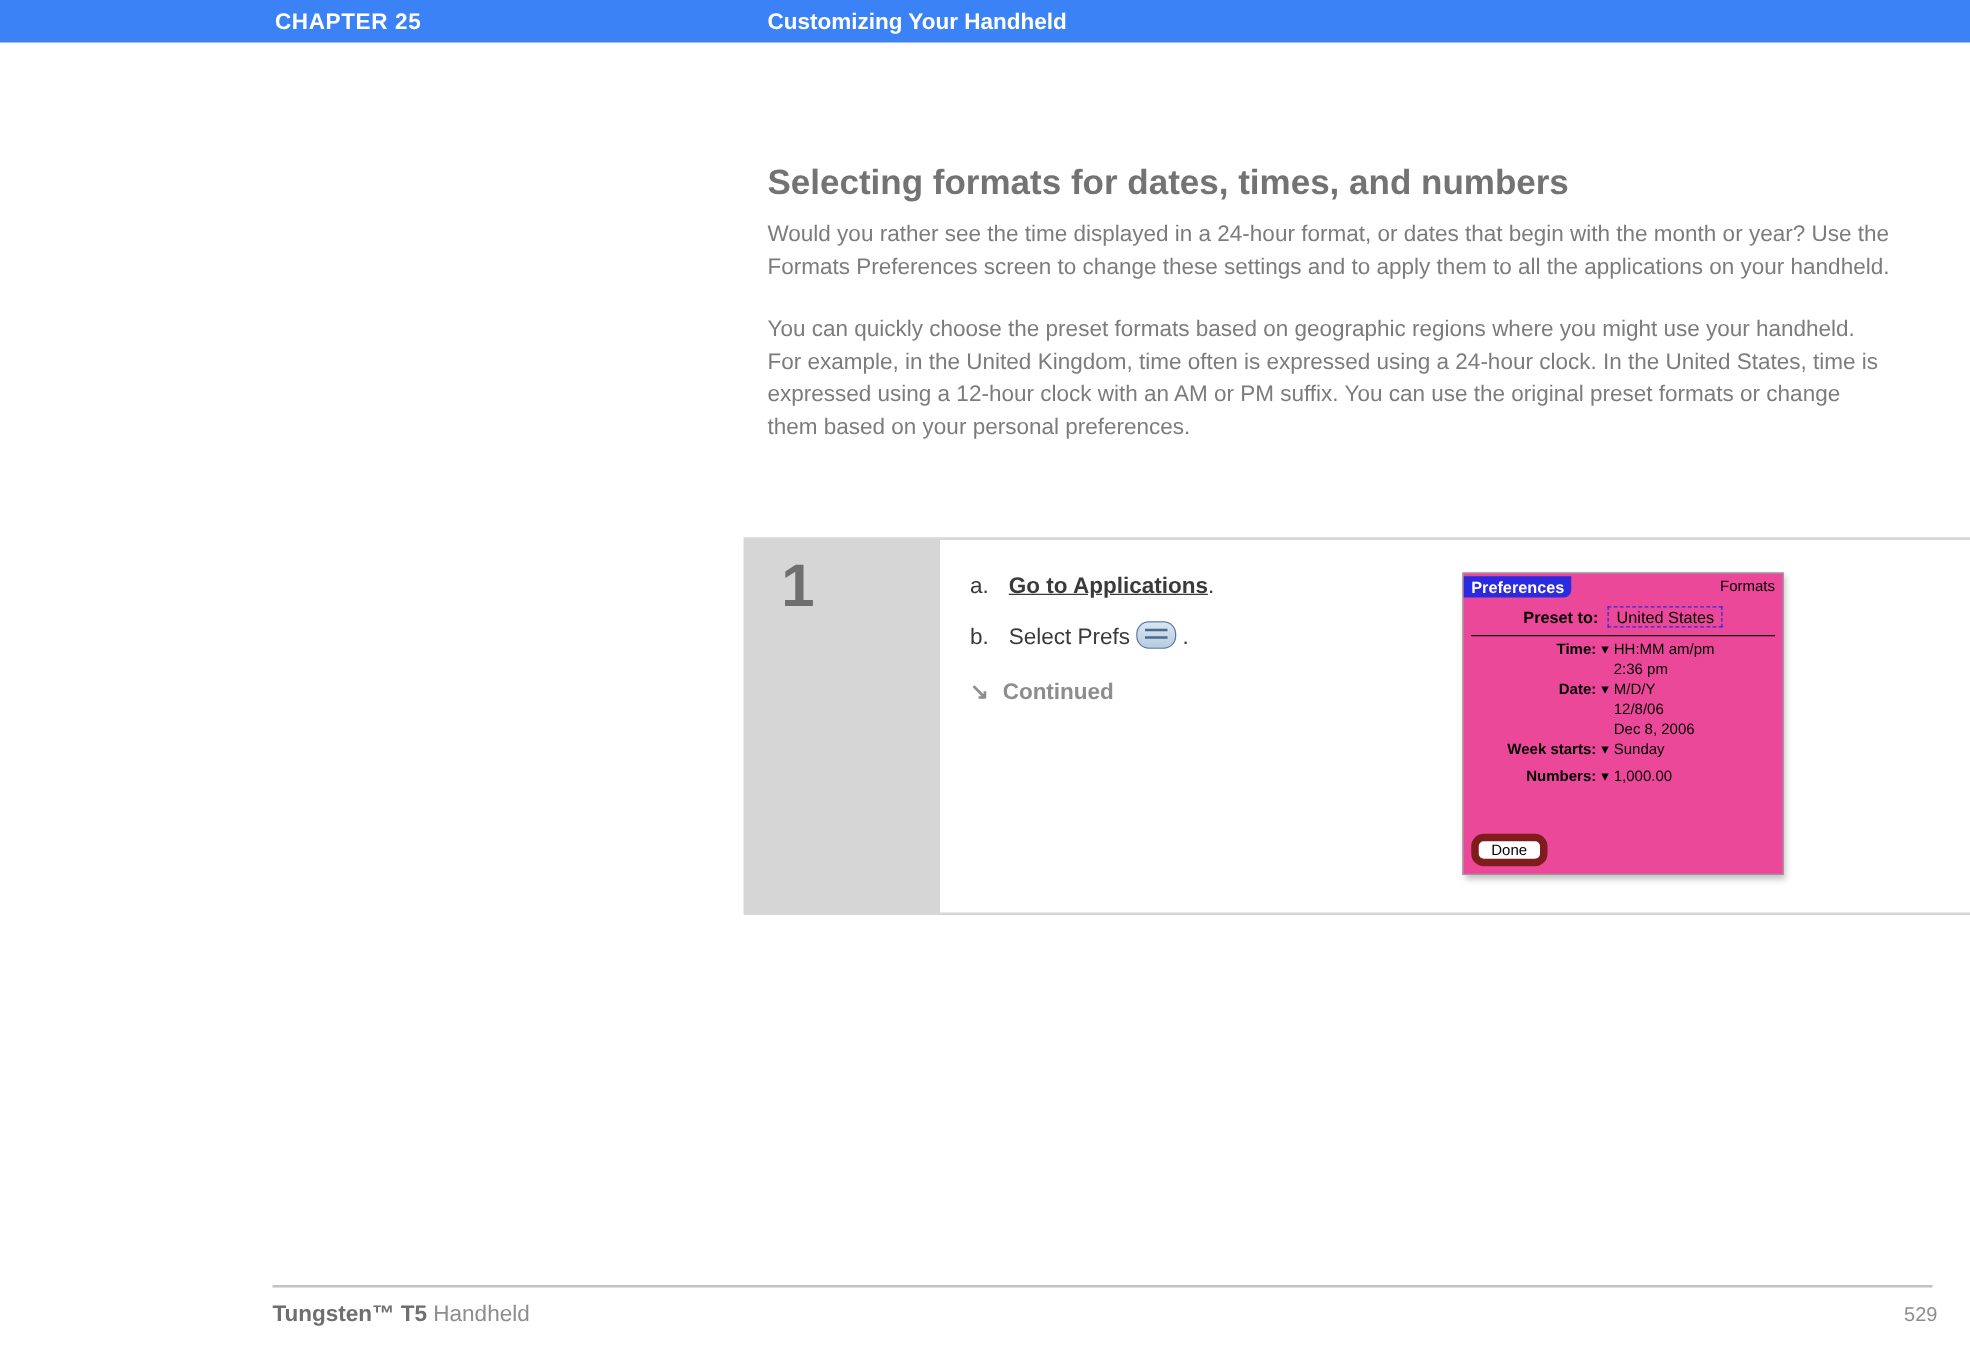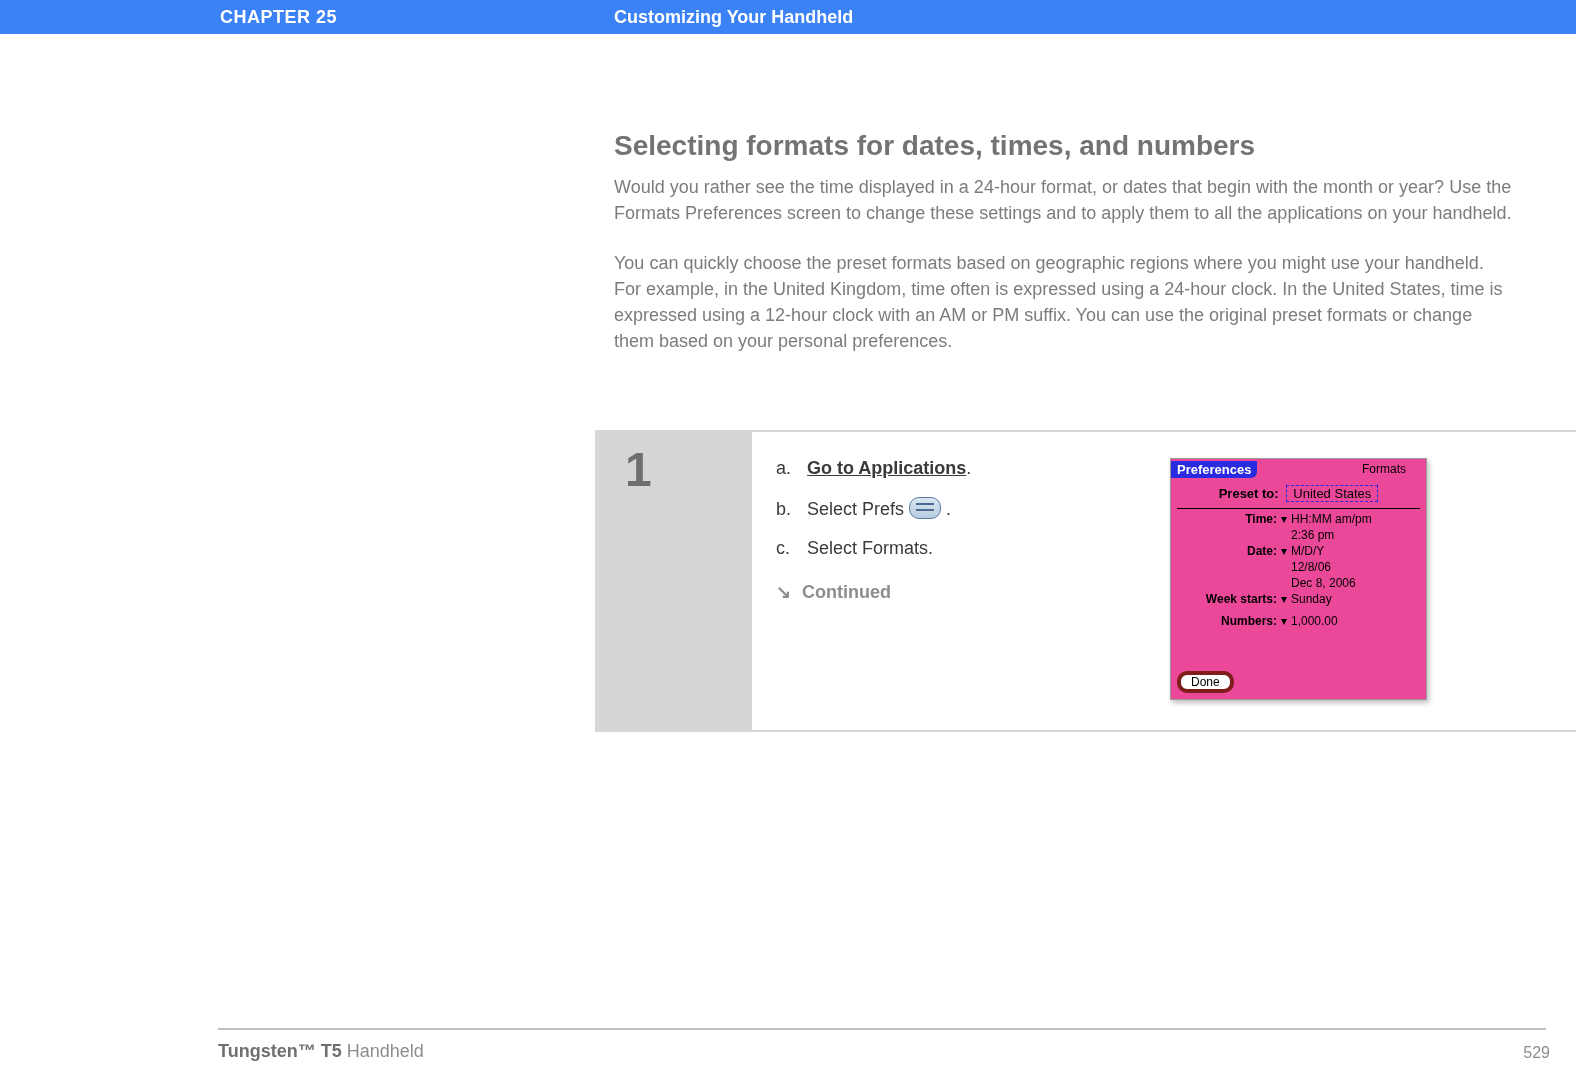--- a/index.html
+++ b/index.html
@@ -162,21 +162,21 @@
   .palm .palm-tab {
     background: #2a2ae0;
     color: #fff;
     font-weight: 700;
     padding: 1px 6px;
     border-radius: 0 0 6px 0;
     font-size: 13px;
   }
   .palm .palm-right {
     margin-left: auto;
-    padding-right: 20px;
+    padding-right: 6px;
     font-size: 12px;
   }
   .palm .preset-row {
     padding: 6px 6px 4px 6px;
     text-align: center;
     font-weight: 700;
     font-size: 13px;
   }
   .palm .preset-val {
     display: inline-block;
@@ -204,21 +204,21 @@
     width: 14px;
     text-align: center;
   }
   .palm .row .val {
     flex: 1;
   }
   .palm .done {
     position: absolute;
     left: 6px;
     bottom: 6px;
-    border: 4px solid #7f1d1d;
+    border: 6px solid #7f1d1d;
     border-radius: 10px;
     padding: 0 10px;
     font-size: 12px;
     background: #fff;
   }
 
   
   .footer-rule {
     position: absolute;
     left: 218px;
@@ -271,24 +271,20 @@
         <span class="link">Go to Applications</span><span>.</span>
       </div>
 
       <div class="subitem">
         <span class="sublabel">b.</span>
         <span>Select Prefs </span>
         <span class="prefs-icon"></span>
         <span>.</span>
       </div>
 
-      <div class="subitem">
-        <span class="sublabel">c.</span>
-        <span>Select Formats.</span>
-      </div>
 
       <div class="continued">
         <span class="arrow">↘</span>
         <span>Continued</span>
       </div>
     </div>
 
     <div class="palm">
       <div class="palm-titlebar">
         <span class="palm-tab">Preferences</span>

